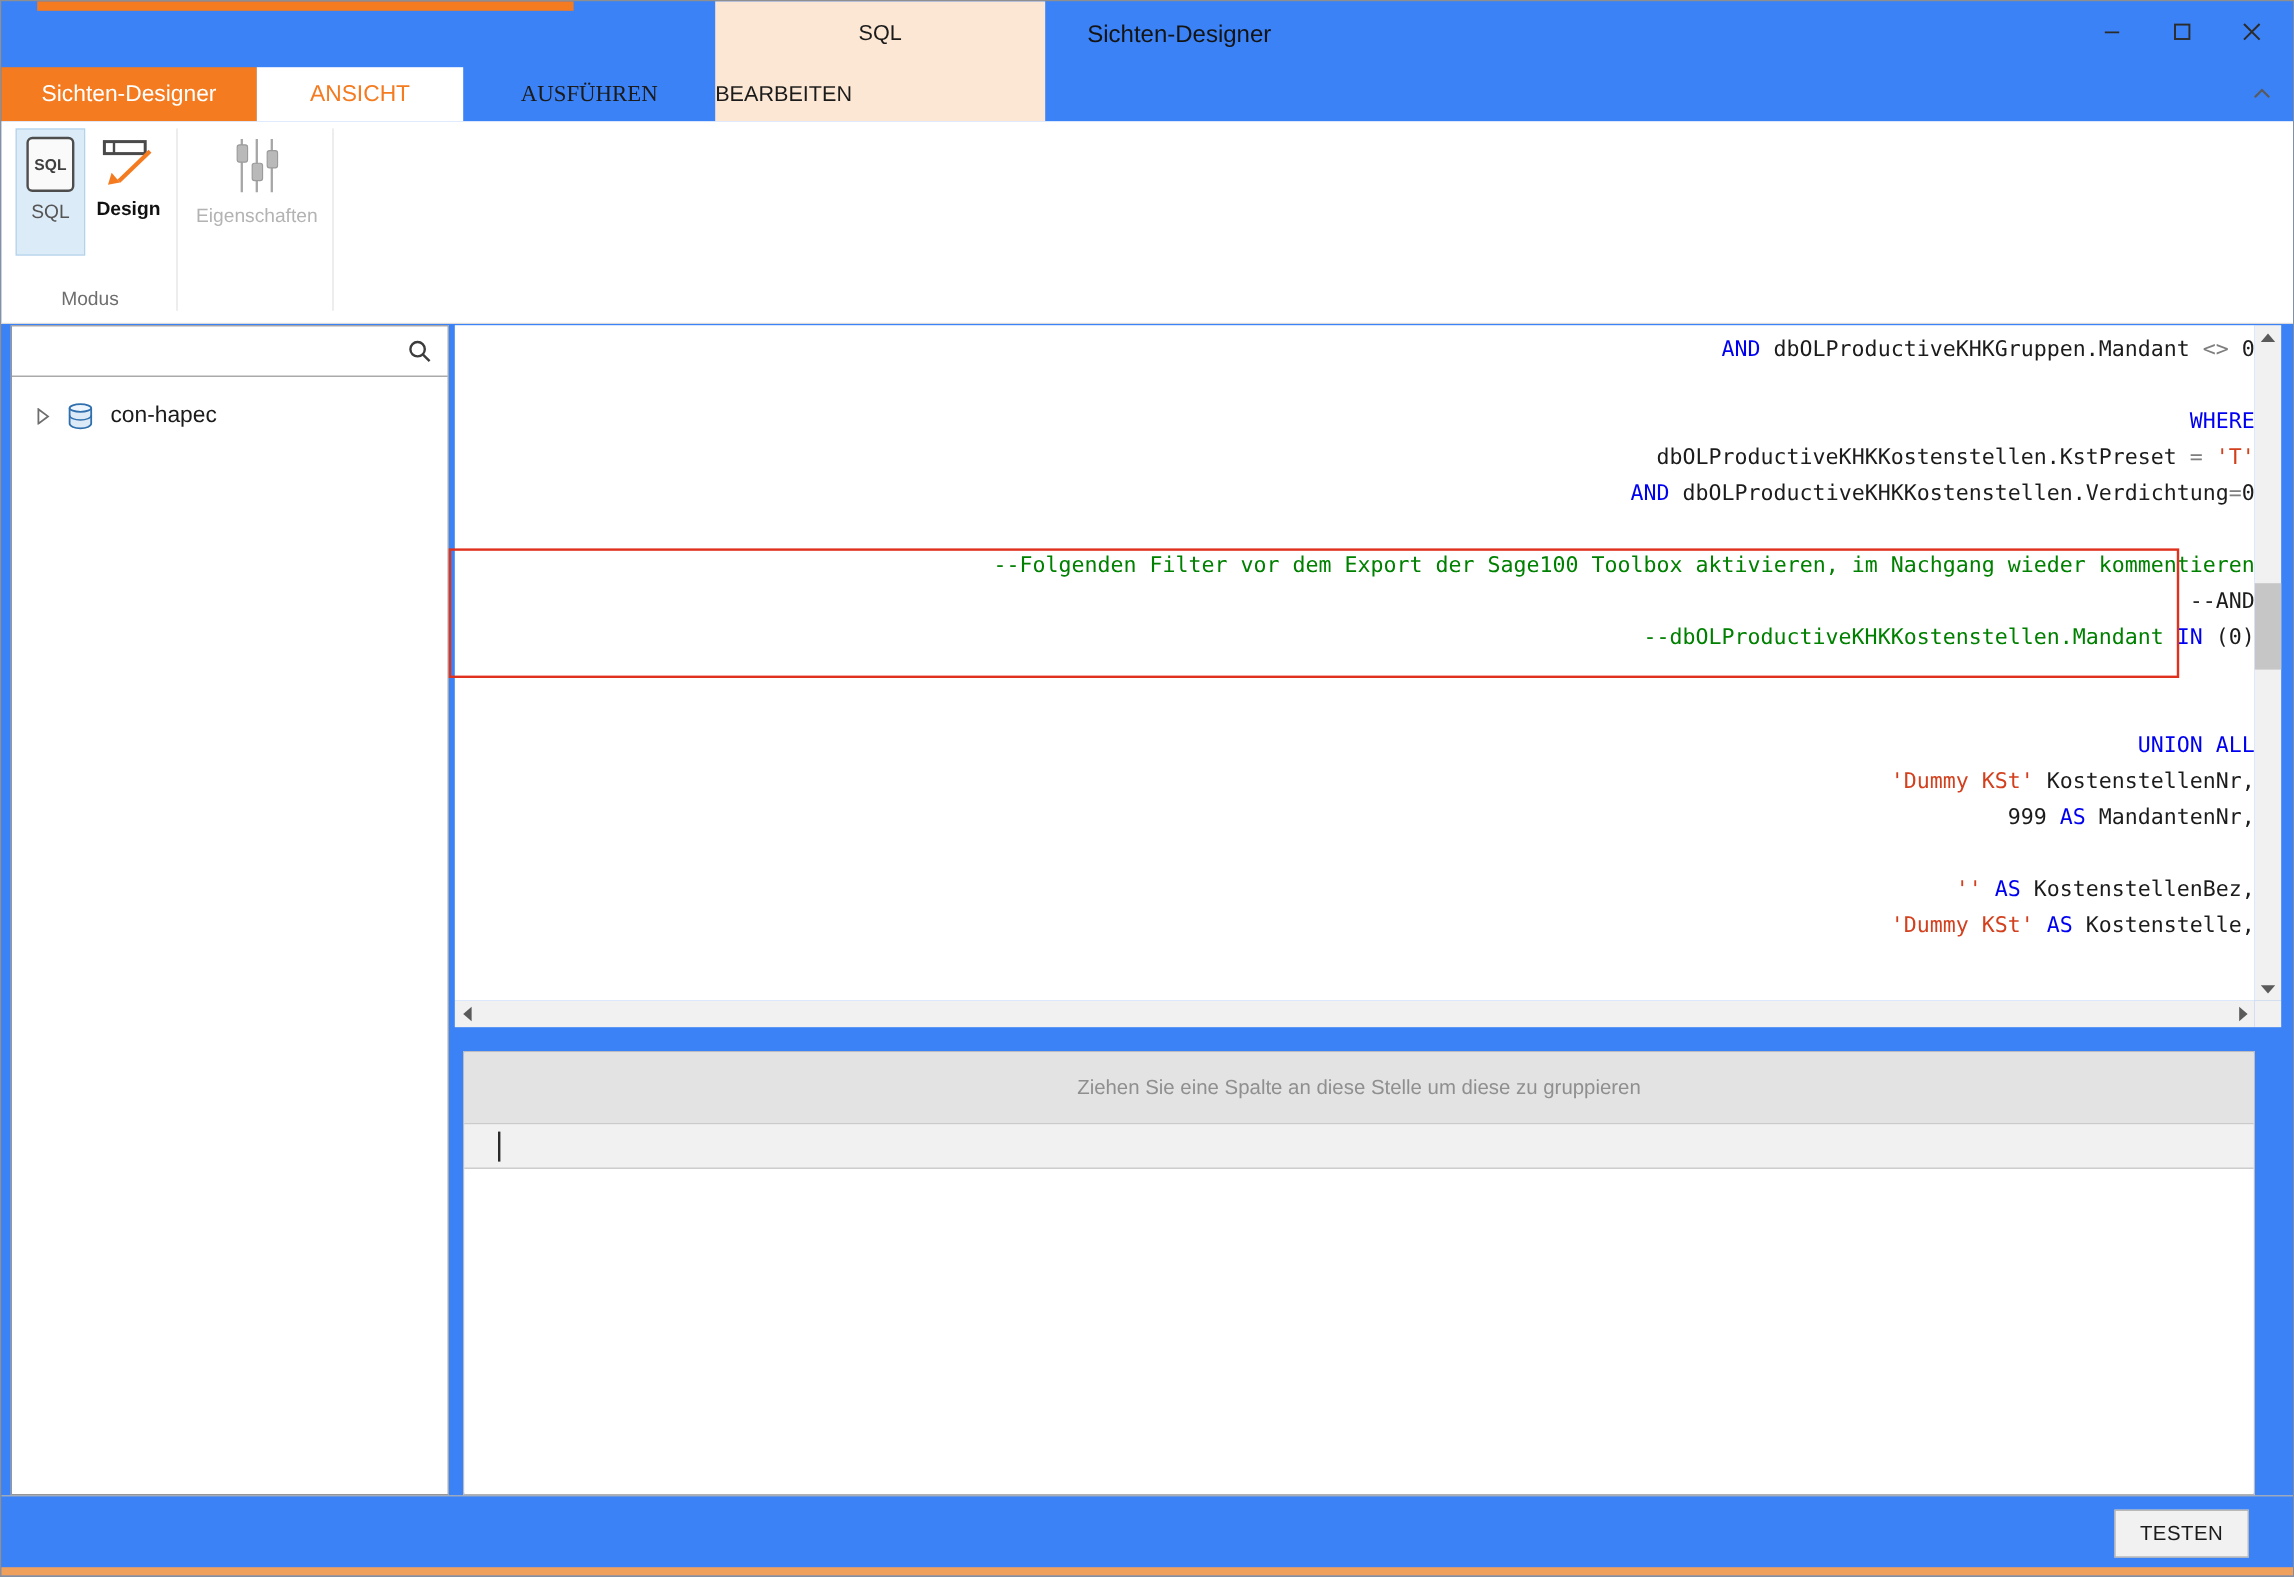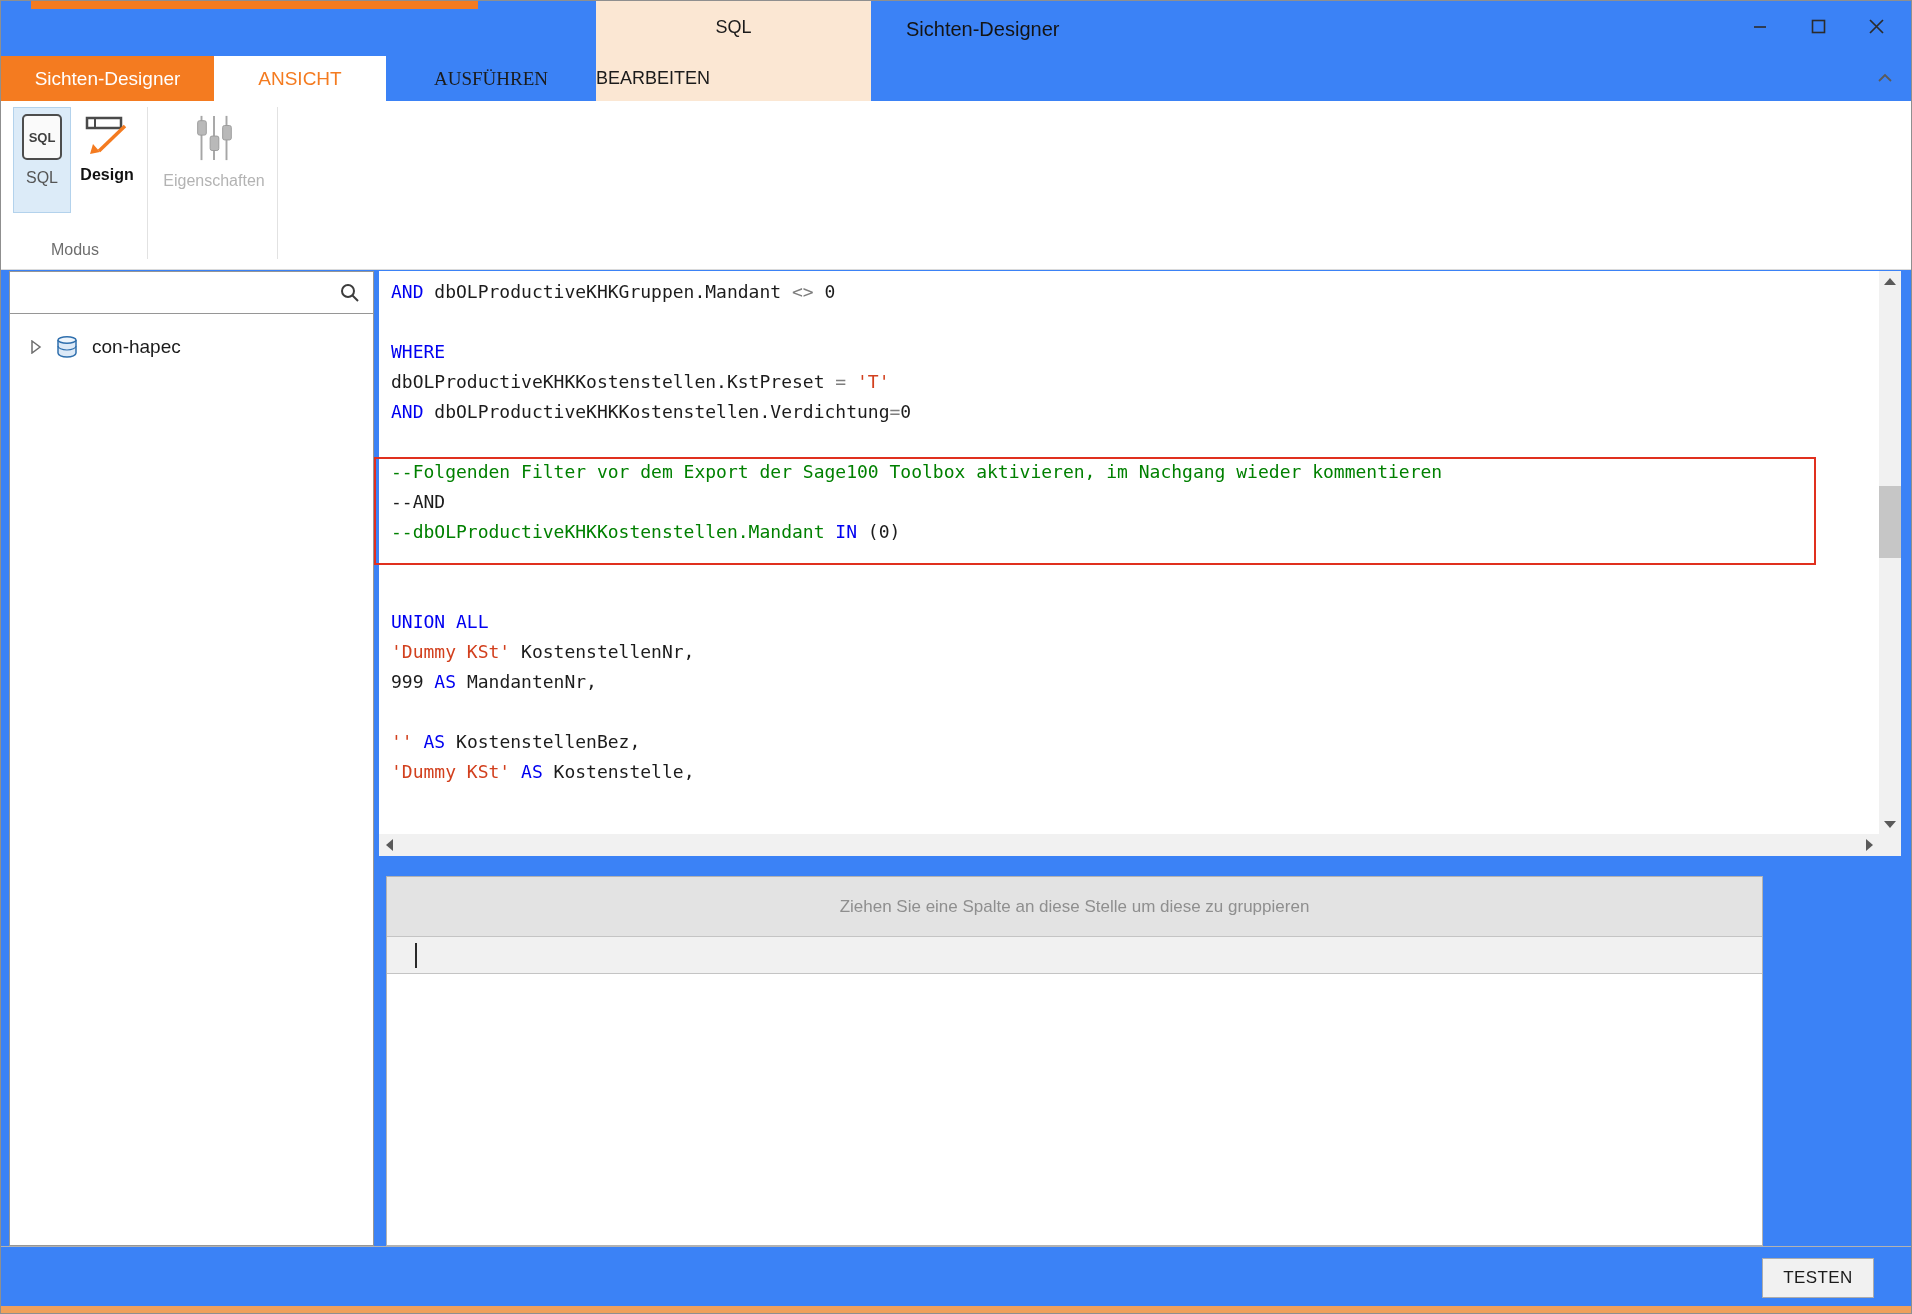--- a/index.html
+++ b/index.html
@@ -52,21 +52,21 @@
   .left-panel { position:absolute; left:8px; top:270px; width:365px; height:975px;
                 border:1px solid #969696; background:#fff; }
   .search-row { position:relative; height:42px; border-bottom:1px solid #969696; }
   .search-row svg { position:absolute; right:12px; top:10px; }
   .tree-item { margin-top:16px; padding-left:20px; display:flex; align-items:center; gap:12px;
                font-size:19px; color:#1b1b1b; height:34px; cursor:default; }
 
   
   .editor { position:absolute; left:378px; top:270px; width:1500px; height:563px; background:#fff;
             font-family:"DejaVu Sans Mono", monospace; font-size:18px; overflow:visible; }
-  .code-pane { padding:6px 0 0 12px; }
+  .code-pane { padding:6px 0 0 12px;text-align:right; }
   .code-line { height:30px; line-height:30px; white-space:pre; }
   .tk-kw  { color:#0000f0; }
   .tk-pl  { color:#1c1c1c; }
   .tk-op  { color:#7e7e7e; }
   .tk-cm  { color:#008000; }
   .tk-str { color:#d2401e; }
   .red-box { position:absolute; left:-5px; top:186px; width:1442px; height:108px;
              border:2px solid #e0301e; pointer-events:none; z-index:3; }
 
   
@@ -78,21 +78,21 @@
   .sb-down { bottom:0; left:0; width:22px; height:20px; }
   .sb-left { left:0; top:0; width:20px; height:22px; }
   .sb-right{ right:0; top:0; width:20px; height:22px; }
   .vthumb { position:absolute; top:215px; left:0; width:22px; height:72px; background:#c6c6c6; }
   .tri-up    { width:0; height:0; border-left:6px solid transparent; border-right:6px solid transparent; border-bottom:7px solid #5a5a5a; }
   .tri-down  { width:0; height:0; border-left:6px solid transparent; border-right:6px solid transparent; border-top:7px solid #5a5a5a; }
   .tri-left  { width:0; height:0; border-top:6px solid transparent; border-bottom:6px solid transparent; border-right:7px solid #5a5a5a; }
   .tri-right { width:0; height:0; border-top:6px solid transparent; border-bottom:6px solid transparent; border-left:7px solid #5a5a5a; }
 
   
-  .grid { position:absolute; left:385px; top:875px; width:1377px; height:370px;
+  .grid { position:absolute; left:385px; top:875px; width:1493px; height:370px;
           border:1px solid #b2b2b2; background:#fff; }
   .group-bar { height:60px; background:#e3e3e3; border-bottom:1px solid #c4c4c4;
                display:flex; align-items:center; justify-content:center;
                color:#8f8f8f; font-size:17px; }
   .header-row { position:relative; height:37px; background:#f1f1f1; border-bottom:1px solid #c4c4c4; }
   .caret { position:absolute; left:28px; top:6px; width:2px; height:25px; background:#2a2a2a; }
   .grid-body { height:270px; background:#fff; }
 
   
   .footer-line { position:absolute; left:0; top:1245px; width:1910px; height:1px; background:#b2b2b2; }

